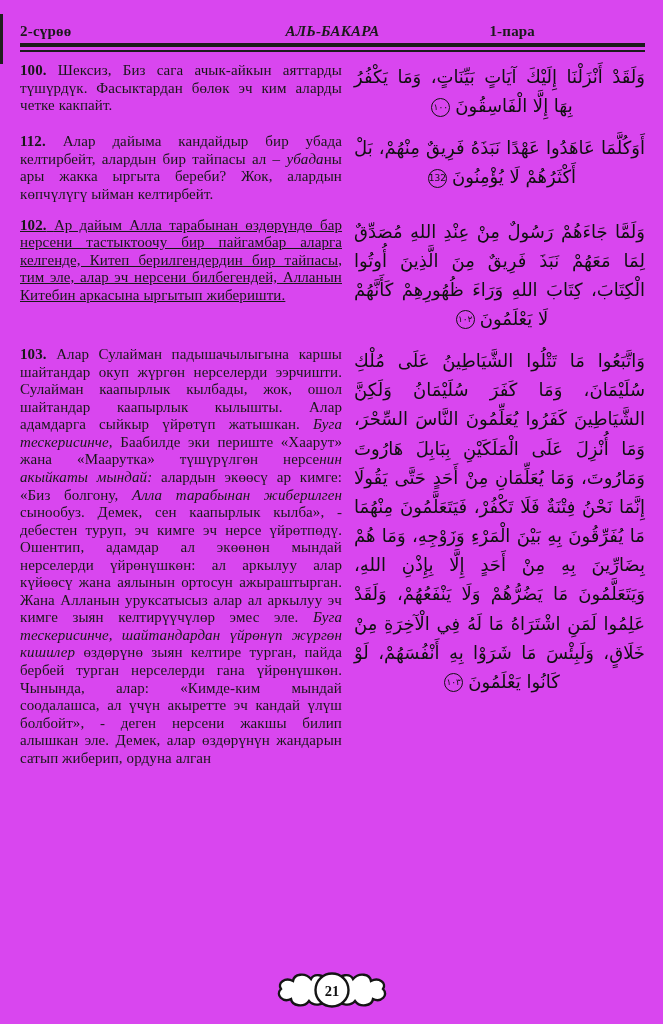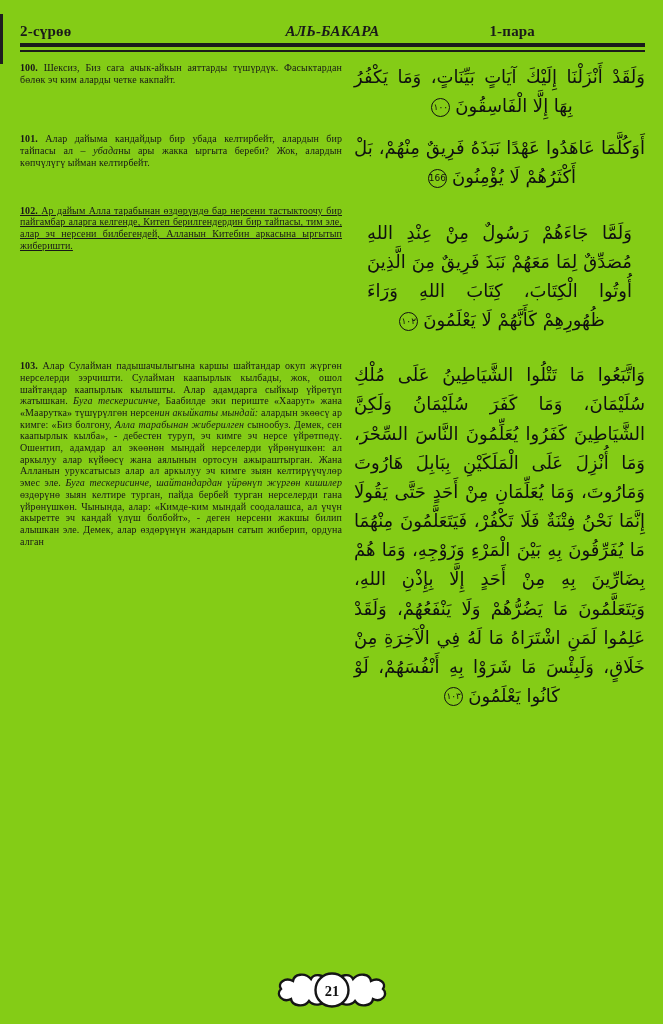--- a/index.html
+++ b/index.html
@@ -1,20 +1,20 @@
 <!DOCTYPE html>
 <html lang="ky"><head>
 <meta charset="utf-8">
 <style>
   html,body{margin:0;padding:0;background:#ffffff;}
   .page{
     position:relative;
     width:663px;height:1024px;
     box-sizing:border-box;
-    background:#84cc16;
+    background:#d946ef;
     color:#1a1a1a;
     font-family:"Liberation Serif", serif;
     padding:0 18px 0 20px;
     overflow:hidden;
   }
   .scan-artifact{
     position:absolute;left:0;top:14px;width:3px;height:50px;background:#1f1f1f;
   }
   .page-header{
     display:grid;
@@ -39,21 +39,21 @@
   }
   .verse-row{
     display:flex;
     gap:12px;
     align-items:flex-start;
     margin-bottom:13px;
   }
   .kyrgyz{
     width:322px;
     flex:0 0 322px;
-    font-size:10px;
+    font-size:15px;
     line-height:1.17;
     text-align:justify;
     letter-spacing:0.1px;
     color:#181818;
   }
   .kyrgyz .vnum{font-weight:bold;}
   .kyrgyz i{}
   .arabic{
     flex:1 1 auto;
     direction:rtl;
@@ -99,27 +99,27 @@
 
   <div class="double-rule"></div>
 
   <main class="verses">
     <div class="verse-row">
       <p class="kyrgyz" style="margin:0;"><span class="vnum">100.</span><span>&nbsp;</span><span class="ky-segments"><span>Шексиз, Биз сага ачык-айкын аяттарды түшүрдүк. Фасыктардан бөлөк эч ким аларды четке какпайт.</span></span></p>
       <p class="arabic" dir="rtl" style="margin:0;"><span>وَلَقَدْ أَنْزَلْنَا إِلَيْكَ آيَاتٍ بَيِّنَاتٍ، وَمَا يَكْفُرُ بِهَا إِلَّا الْفَاسِقُونَ</span><span class="ayah-badge">١٠٠</span></p>
     </div>
 
     <div class="verse-row">
-      <p class="kyrgyz" style="margin:0;"><span class="vnum">101.</span><span>&nbsp;</span><span class="ky-segments"><span>Алар дайыма кандайдыр бир убада келтирбейт, алардын бир тайпасы ал – </span><i>убада</i><span>ны ары жакка ыргыта береби? Жок, алардын көпчүлүгү ыйман келтирбейт.</span></span></p>
-      <p class="arabic" dir="rtl" style="margin:0;"><span>أَوَكُلَّمَا عَاهَدُوا عَهْدًا نَبَذَهُ فَرِيقٌ مِنْهُمْ، بَلْ أَكْثَرُهُمْ لَا يُؤْمِنُونَ</span><span class="ayah-badge">166</span></p>
+      <p class="kyrgyz" style="margin:0;"><span class="vnum">112.</span><span>&nbsp;</span><span class="ky-segments"><span>Алар дайыма кандайдыр бир убада келтирбейт, алардын бир тайпасы ал – </span><i>убада</i><span>ны ары жакка ыргыта береби? Жок, алардын көпчүлүгү ыйман келтирбейт.</span></span></p>
+      <p class="arabic" dir="rtl" style="margin:0;"><span>أَوَكُلَّمَا عَاهَدُوا عَهْدًا نَبَذَهُ فَرِيقٌ مِنْهُمْ، بَلْ أَكْثَرُهُمْ لَا يُؤْمِنُونَ</span><span class="ayah-badge">132</span></p>
     </div>
 
     <div class="verse-row">
       <p class="kyrgyz" style="margin:0;text-decoration:underline;"><span class="vnum">102.</span><span>&nbsp;</span><span class="ky-segments"><span>Ар дайым Алла тарабынан өздөрүндө бар нерсени тастыктоочу бир пайгамбар аларга келгенде, Китеп берилгендердин бир тайпасы, тим эле, алар эч нерсени билбегендей, Алланын Китебин аркасына ыргытып жиберишти.</span></span></p>
-      <p class="arabic" dir="rtl" style="margin:13px;"><span>وَلَمَّا جَاءَهُمْ رَسُولٌ مِنْ عِنْدِ اللهِ مُصَدِّقٌ لِمَا مَعَهُمْ نَبَذَ فَرِيقٌ مِنَ الَّذِينَ أُوتُوا الْكِتَابَ، كِتَابَ اللهِ وَرَاءَ ظُهُورِهِمْ كَأَنَّهُمْ لَا يَعْلَمُونَ</span><span class="ayah-badge">١٠٢</span></p>
+      <p class="arabic" dir="rtl" style="margin:0;"><span>وَلَمَّا جَاءَهُمْ رَسُولٌ مِنْ عِنْدِ اللهِ مُصَدِّقٌ لِمَا مَعَهُمْ نَبَذَ فَرِيقٌ مِنَ الَّذِينَ أُوتُوا الْكِتَابَ، كِتَابَ اللهِ وَرَاءَ ظُهُورِهِمْ كَأَنَّهُمْ لَا يَعْلَمُونَ</span><span class="ayah-badge">١٠٢</span></p>
     </div>
 
     <div class="verse-row">
       <p class="kyrgyz" style="margin:0;"><span class="vnum">103.</span><span>&nbsp;</span><span class="ky-segments"><span>Алар Сулайман падышачылыгына каршы шайтандар окуп жүргөн нерселерди ээрчишти. Сулайман каапырлык кылбады, жок, ошол шайтандар каапырлык кылышты. Алар адамдарга сыйкыр үйрөтүп жатышкан. </span><i>Буга тескерисинче,</i><span> Баабилде эки периште «Хаарут» жана «Маарутка» түшүрүлгөн нерсе</span><i>нин акыйкаты мындай:</i><span> алардын экөөсү ар кимге: «Биз болгону, </span><i>Алла тарабынан жиберилген</i><span> сынообуз. Демек, сен каапырлык кылба», - дебестен туруп, эч кимге эч нерсе үйрөтпөдү. Ошентип, адамдар ал экөөнөн мындай нерселерди үйрөнүшкөн: ал аркылуу алар күйөөсү жана аялынын ортосун ажыраштырган. Жана Алланын уруксатысыз алар ал аркылуу эч кимге зыян келтирүүчүлөр эмес эле. </span><i>Буга тескерисинче, шайтандардан үйрөнүп жүргөн кишилер</i><span> өздөрүнө зыян келтире турган, пайда бербей турган нерселерди гана үйрөнүшкөн. Чынында, алар: «Кимде-ким мындай соодалашса, ал үчүн акыретте эч кандай үлүш болбойт», - деген нерсени жакшы билип алышкан эле. Демек, алар өздөрүнүн жандарын сатып жиберип, ордуна алган</span></span></p>
       <p class="arabic" dir="rtl" style="margin:0;"><span>وَاتَّبَعُوا مَا تَتْلُوا الشَّيَاطِينُ عَلَى مُلْكِ سُلَيْمَانَ، وَمَا كَفَرَ سُلَيْمَانُ وَلَكِنَّ الشَّيَاطِينَ كَفَرُوا يُعَلِّمُونَ النَّاسَ السِّحْرَ، وَمَا أُنْزِلَ عَلَى الْمَلَكَيْنِ بِبَابِلَ هَارُوتَ وَمَارُوتَ، وَمَا يُعَلِّمَانِ مِنْ أَحَدٍ حَتَّى يَقُولَا إِنَّمَا نَحْنُ فِتْنَةٌ فَلَا تَكْفُرْ، فَيَتَعَلَّمُونَ مِنْهُمَا مَا يُفَرِّقُونَ بِهِ بَيْنَ الْمَرْءِ وَزَوْجِهِ، وَمَا هُمْ بِضَارِّينَ بِهِ مِنْ أَحَدٍ إِلَّا بِإِذْنِ اللهِ، وَيَتَعَلَّمُونَ مَا يَضُرُّهُمْ وَلَا يَنْفَعُهُمْ، وَلَقَدْ عَلِمُوا لَمَنِ اشْتَرَاهُ مَا لَهُ فِي الْآخِرَةِ مِنْ خَلَاقٍ، وَلَبِئْسَ مَا شَرَوْا بِهِ أَنْفُسَهُمْ، لَوْ كَانُوا يَعْلَمُونَ</span><span class="ayah-badge">١٠٣</span></p>
     </div>
   </main>
 
   <footer class="page-footer">
     <svg width="124" height="42" viewBox="0 0 124 42" aria-hidden="true">

